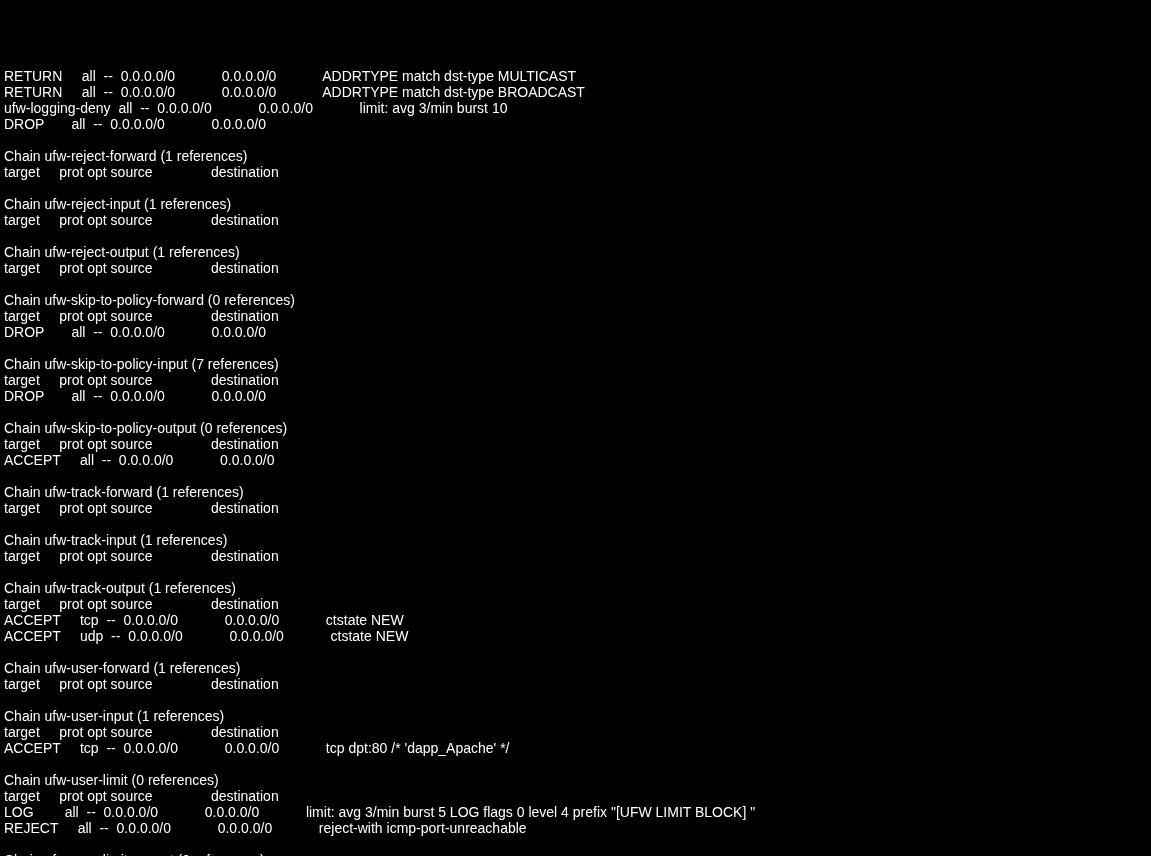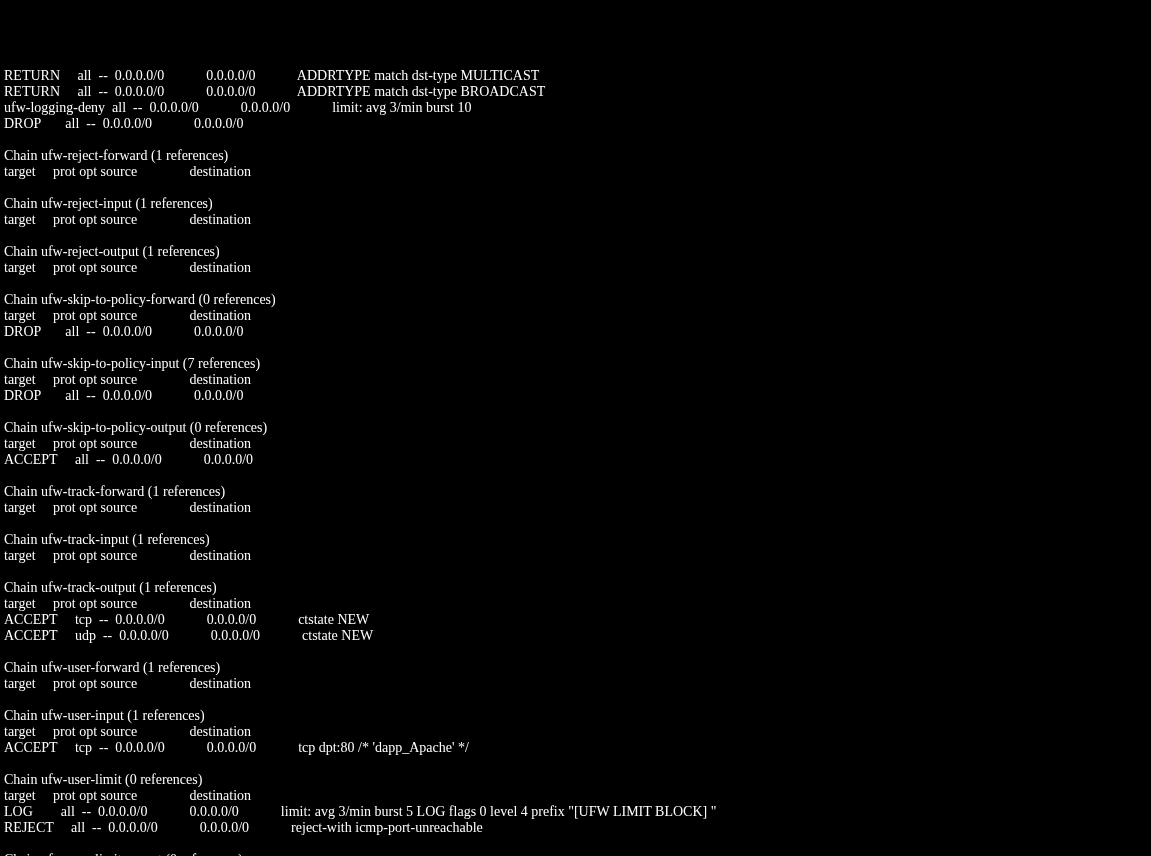--- a/index.html
+++ b/index.html
@@ -14,21 +14,21 @@
       font-size: 14px;
       line-height: 16px;
       padding: 4px;
       white-space: pre;
       width: 1151px;
       height: 856px;
       overflow: hidden;
     }
     .terminal-line {
       white-space: pre;
-      font-family: Liberation Serif, serif;
+      font-family: Liberation Sans, sans-serif;
     }
   </style>
 </head>
 <body>
 
 
 
 <div id="terminal-output"><div class="terminal-line">RETURN     all  --  0.0.0.0/0            0.0.0.0/0            ADDRTYPE match dst-type MULTICAST</div><div class="terminal-line">RETURN     all  --  0.0.0.0/0            0.0.0.0/0            ADDRTYPE match dst-type BROADCAST</div><div class="terminal-line">ufw-logging-deny  all  --  0.0.0.0/0            0.0.0.0/0            limit: avg 3/min burst 10</div><div class="terminal-line">DROP       all  --  0.0.0.0/0            0.0.0.0/0</div><div class="terminal-line">&nbsp;</div><div class="terminal-line">Chain ufw-reject-forward (1 references)</div><div class="terminal-line">target     prot opt source               destination</div><div class="terminal-line">&nbsp;</div><div class="terminal-line">Chain ufw-reject-input (1 references)</div><div class="terminal-line">target     prot opt source               destination</div><div class="terminal-line">&nbsp;</div><div class="terminal-line">Chain ufw-reject-output (1 references)</div><div class="terminal-line">target     prot opt source               destination</div><div class="terminal-line">&nbsp;</div><div class="terminal-line">Chain ufw-skip-to-policy-forward (0 references)</div><div class="terminal-line">target     prot opt source               destination</div><div class="terminal-line">DROP       all  --  0.0.0.0/0            0.0.0.0/0</div><div class="terminal-line">&nbsp;</div><div class="terminal-line">Chain ufw-skip-to-policy-input (7 references)</div><div class="terminal-line">target     prot opt source               destination</div><div class="terminal-line">DROP       all  --  0.0.0.0/0            0.0.0.0/0</div><div class="terminal-line">&nbsp;</div><div class="terminal-line">Chain ufw-skip-to-policy-output (0 references)</div><div class="terminal-line">target     prot opt source               destination</div><div class="terminal-line">ACCEPT     all  --  0.0.0.0/0            0.0.0.0/0</div><div class="terminal-line">&nbsp;</div><div class="terminal-line">Chain ufw-track-forward (1 references)</div><div class="terminal-line">target     prot opt source               destination</div><div class="terminal-line">&nbsp;</div><div class="terminal-line">Chain ufw-track-input (1 references)</div><div class="terminal-line">target     prot opt source               destination</div><div class="terminal-line">&nbsp;</div><div class="terminal-line">Chain ufw-track-output (1 references)</div><div class="terminal-line">target     prot opt source               destination</div><div class="terminal-line">ACCEPT     tcp  --  0.0.0.0/0            0.0.0.0/0            ctstate NEW</div><div class="terminal-line">ACCEPT     udp  --  0.0.0.0/0            0.0.0.0/0            ctstate NEW</div><div class="terminal-line">&nbsp;</div><div class="terminal-line">Chain ufw-user-forward (1 references)</div><div class="terminal-line">target     prot opt source               destination</div><div class="terminal-line">&nbsp;</div><div class="terminal-line">Chain ufw-user-input (1 references)</div><div class="terminal-line">target     prot opt source               destination</div><div class="terminal-line">ACCEPT     tcp  --  0.0.0.0/0            0.0.0.0/0            tcp dpt:80 /* 'dapp_Apache' */</div><div class="terminal-line">&nbsp;</div><div class="terminal-line">Chain ufw-user-limit (0 references)</div><div class="terminal-line">target     prot opt source               destination</div><div class="terminal-line">LOG        all  --  0.0.0.0/0            0.0.0.0/0            limit: avg 3/min burst 5 LOG flags 0 level 4 prefix "[UFW LIMIT BLOCK] "</div><div class="terminal-line">REJECT     all  --  0.0.0.0/0            0.0.0.0/0            reject-with icmp-port-unreachable</div><div class="terminal-line">&nbsp;</div><div class="terminal-line">Chain ufw-user-limit-accept (0 references)</div></div>
 
 

